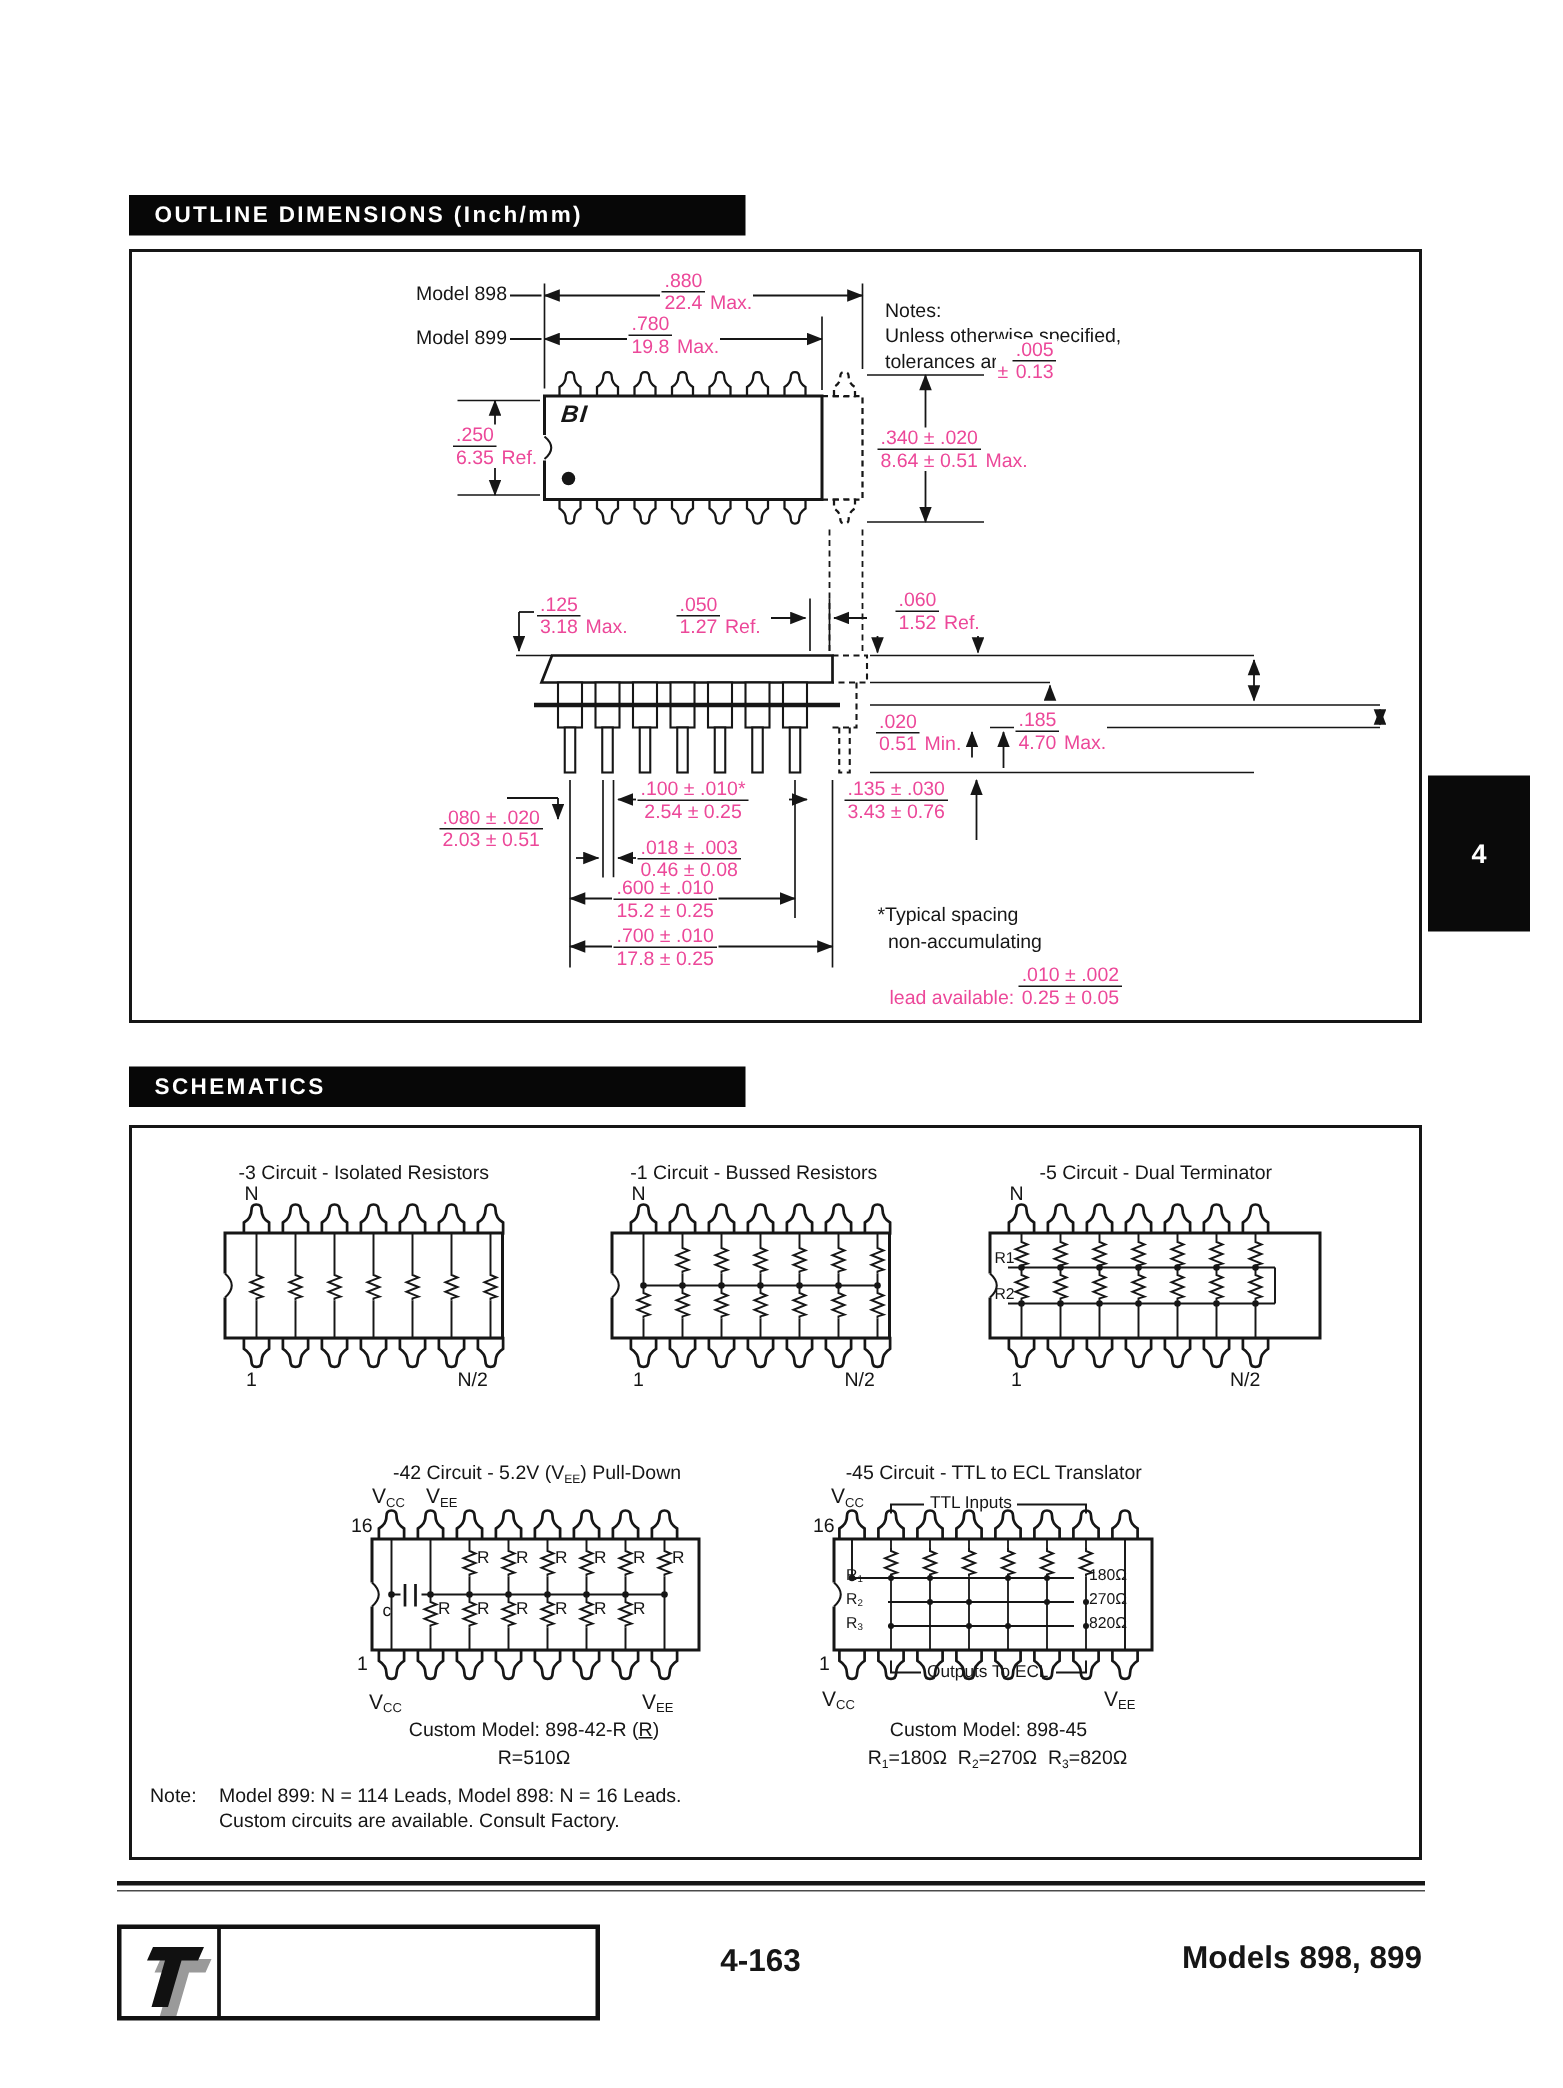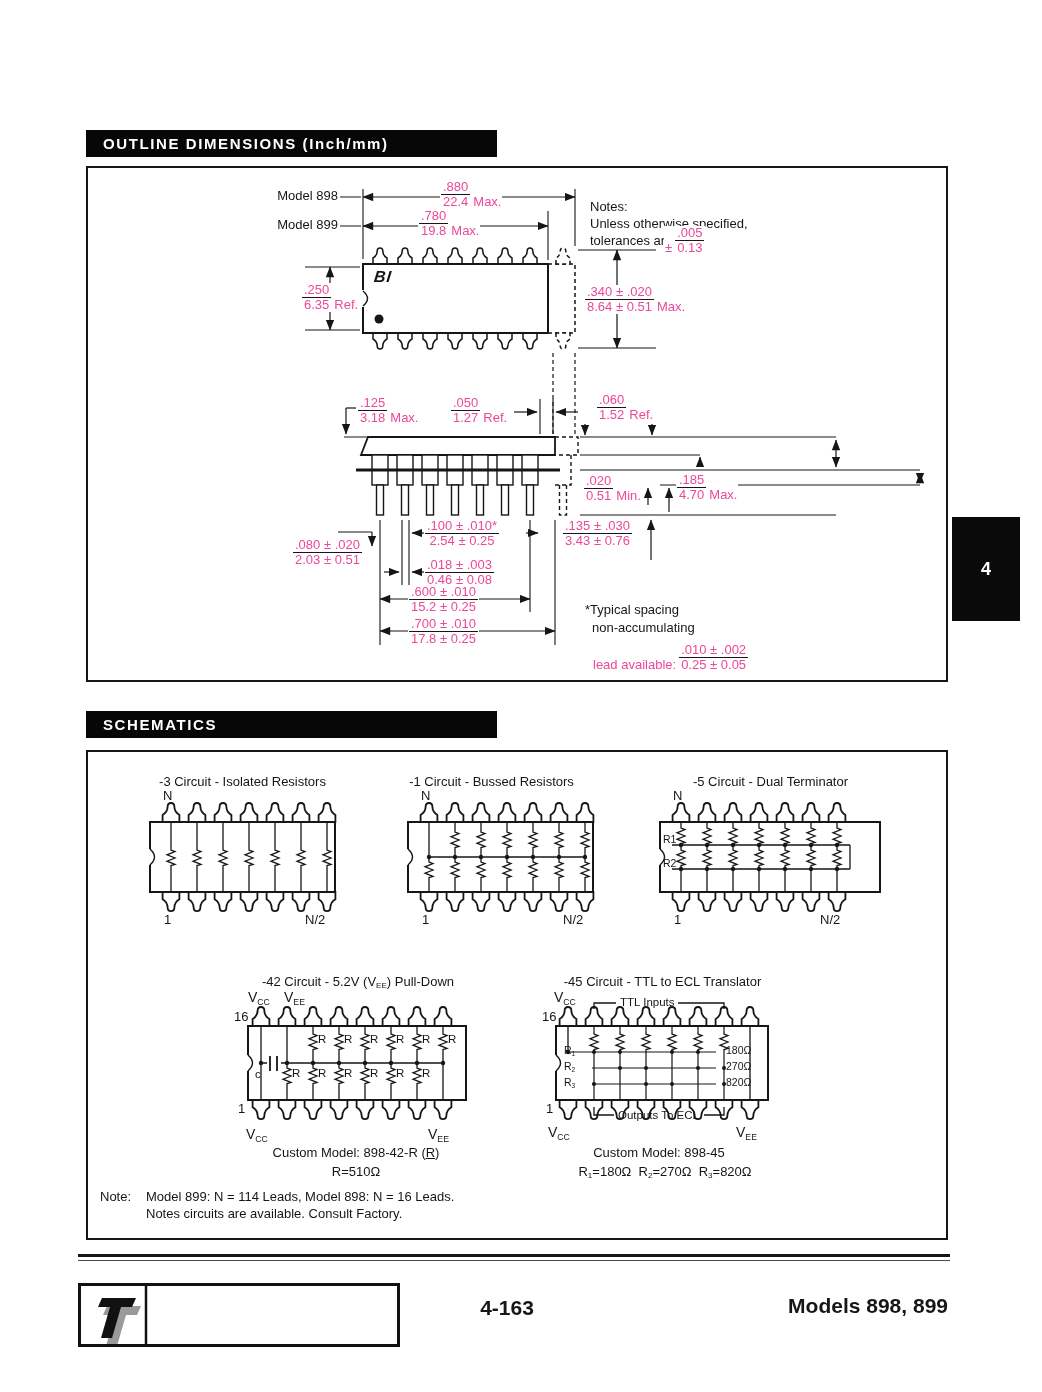--- a/index.html
+++ b/index.html
@@ -494,21 +494,21 @@
         <span class="num">.010 ± .002</span>
         <span class="den">0.25 ± 0.05</span>
       </span>
   </div>
 
   <div class="lbl bold ctr" style="left:145px;top:775px;width:195px">-3 Circuit - Isolated Resistors</div>
   <div class="lbl" style="left:163px;top:789px">N</div>
   <div class="lbl" style="left:164px;top:913px">1</div>
   <div class="lbl" style="left:305px;top:913px">N/2</div>
 
-  <div class="lbl bold ctr" style="left:394px;top:775px;width:195px">-1 Circuit - Bussed Resistors</div>
+  <div class="lbl bold ctr" style="left:405px;top:775px;width:195px">-1 Circuit - Bussed Resistors</div>
   <div class="lbl" style="left:421px;top:789px">N</div>
   <div class="lbl" style="left:422px;top:913px">1</div>
   <div class="lbl" style="left:563px;top:913px">N/2</div>
 
   <div class="lbl bold ctr" style="left:663px;top:775px;width:215px">-5 Circuit - Dual Terminator</div>
   <div class="lbl" style="left:673px;top:789px">N</div>
   <div class="lbl" style="left:674px;top:913px">1</div>
   <div class="lbl" style="left:820px;top:913px">N/2</div>
   <div class="lbl xs" style="left:663px;top:833px">R1</div>
   <div class="lbl xs" style="left:663px;top:857px">R2</div>
@@ -566,21 +566,21 @@
     <span>V</span><sub>EE</sub></div>
   <div class="lbl bold ctr" style="left:549px;top:1146px;width:220px">Custom Model: 898-45</div>
   <div class="lbl bold ctr" style="left:540px;top:1165px;width:250px">
     <span>R</span><sub>1</sub><span>=180Ω</span>&nbsp;
     <span>R</span><sub>2</sub><span>=270Ω</span>&nbsp;
     <span>R</span><sub>3</sub><span>=820Ω</span>
   </div>
 
   <div class="lbl bold" style="left:100px;top:1190px">Note:</div>
   <div class="lbl bold" style="left:146px;top:1190px">Model 899: N = 114 Leads, Model 898: N = 16 Leads.</div>
-  <div class="lbl bold" style="left:146px;top:1207px">Notes circuits are available.  Consult Factory.</div>
+  <div class="lbl bold" style="left:146px;top:1207px">Custom circuits are available.  Consult Factory.</div>
 
   <div class="rule-thick"></div>
   <div class="rule-thin"></div>
   <div class="logo-box"></div>
   <div class="pagenum">4-163</div>
   <div class="models">Models 898, 899</div>
 
 </div>
 
 </body></html>

